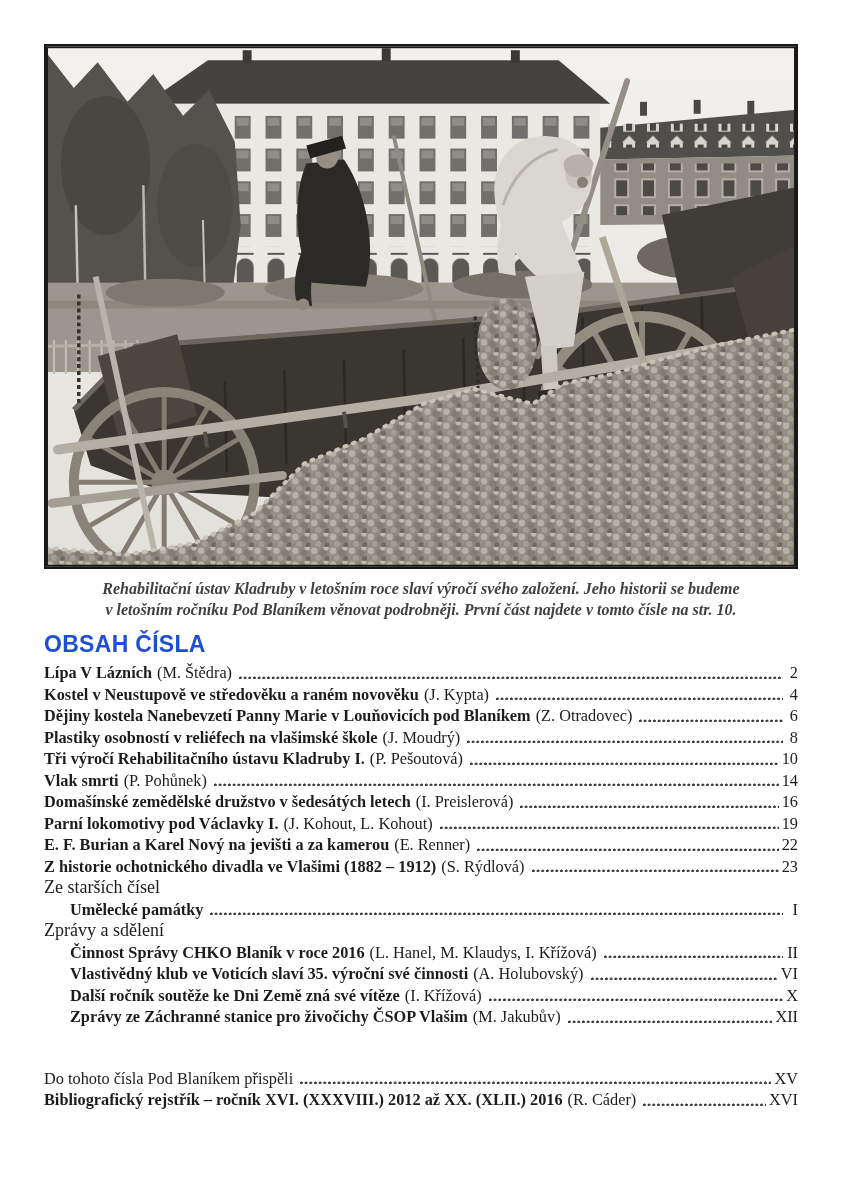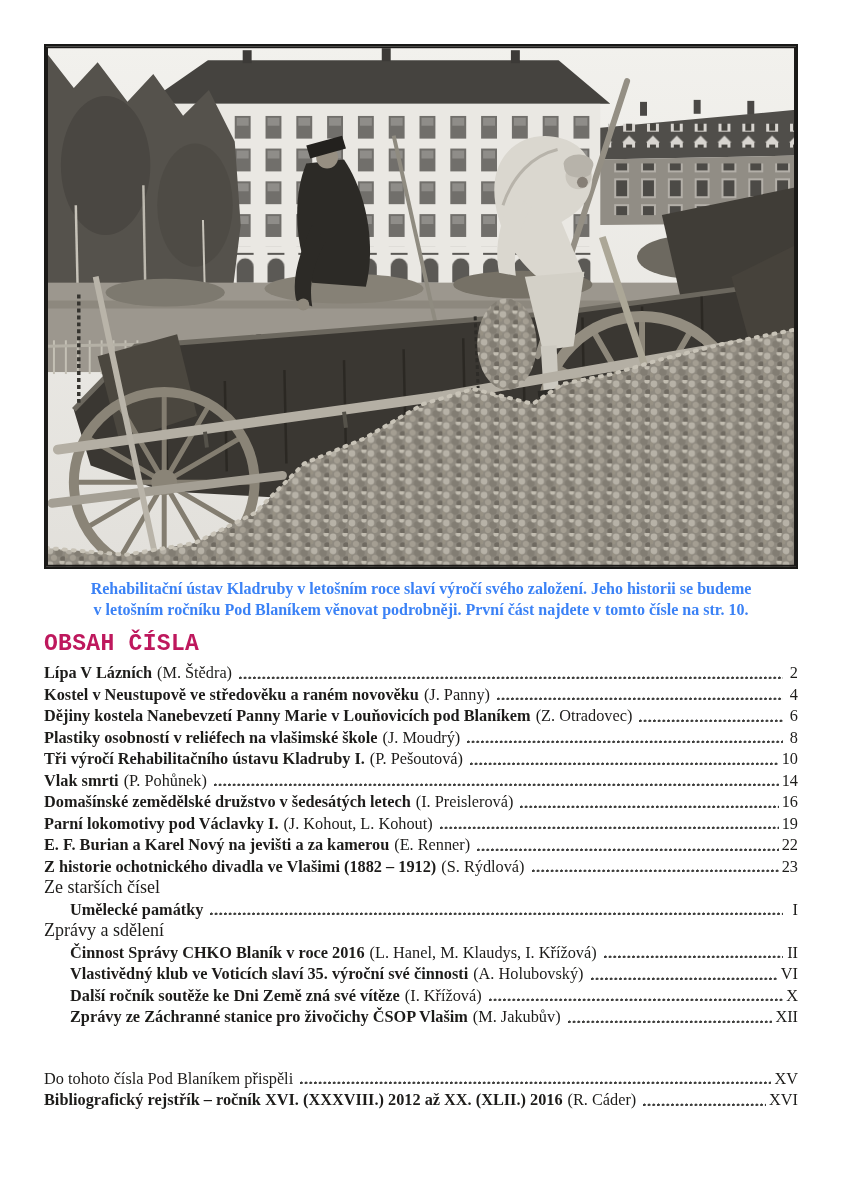--- a/index.html
+++ b/index.html
@@ -5,25 +5,25 @@
   html,body{margin:0;padding:0;background:#ffffff;}
   body{width:841px;height:1200px;overflow:hidden;color:#1d1c1a;
        font-family:"Liberation Serif",serif;}
   .page{box-sizing:border-box;width:841px;height:1200px;padding:44px 43px 0 44px;background:#fff;}
 
   
   .photo{margin:0 0 9px 0;border:2px solid #191917;line-height:0;background:#ddd;}
   .photo svg{display:block;}
 
   
-  .caption{font-weight:bold;font-size:16px;line-height:21px;
-           text-align:center;margin:0 6px 11px 6px;color:#3b82f6;}
+  .caption{font-weight:bold;font-style:italic;font-size:16px;line-height:21px;
+           text-align:center;margin:0 6px 11px 6px;color:#404040;}
 
   
-  h1.obsah,h2.priloha{font-family:Liberation Mono, monospace;color:#be185d;
+  h1.obsah,h2.priloha{font-family:Liberation Sans, sans-serif;color:#1d4ed8;
            margin:0 0 5px 0;letter-spacing:.3px;}
   h1.obsah{font-size:23px;line-height:26px;}
   h2.priloha{font-size:24px;line-height:27px;margin-top:13px;}
 
   
   .row{display:flex;align-items:flex-end;font-size:16.3px;line-height:21.5px;}
   .ti{font-weight:bold;}
   .ti.reg{font-weight:normal;margin-top:40px;}
   .au{margin-left:5px;white-space:nowrap;}
   .leader{flex:1 1 auto;min-width:14px;height:4px;margin:0 3px 0 7px;align-self:flex-end;
@@ -234,21 +234,21 @@
   <h1 class="obsah">OBSAH ČÍSLA</h1>
   <div id="toc">
       <div class="row">
         <span class="ti">Lípa V Lázních</span>
         <span class="au">(M. Štědra)</span>
         <span class="leader"></span>
         <span class="pg">2</span>
       </div>
       <div class="row">
         <span class="ti">Kostel v Neustupově ve středověku a raném novověku</span>
-        <span class="au">(J. Panny)</span>
+        <span class="au">(J. Kypta)</span>
         <span class="leader"></span>
         <span class="pg">4</span>
       </div>
       <div class="row">
         <span class="ti">Dějiny kostela Nanebevzetí Panny Marie v Louňovicích pod Blaníkem</span>
         <span class="au">(Z. Otradovec)</span>
         <span class="leader"></span>
         <span class="pg">6</span>
       </div>
       <div class="row">

